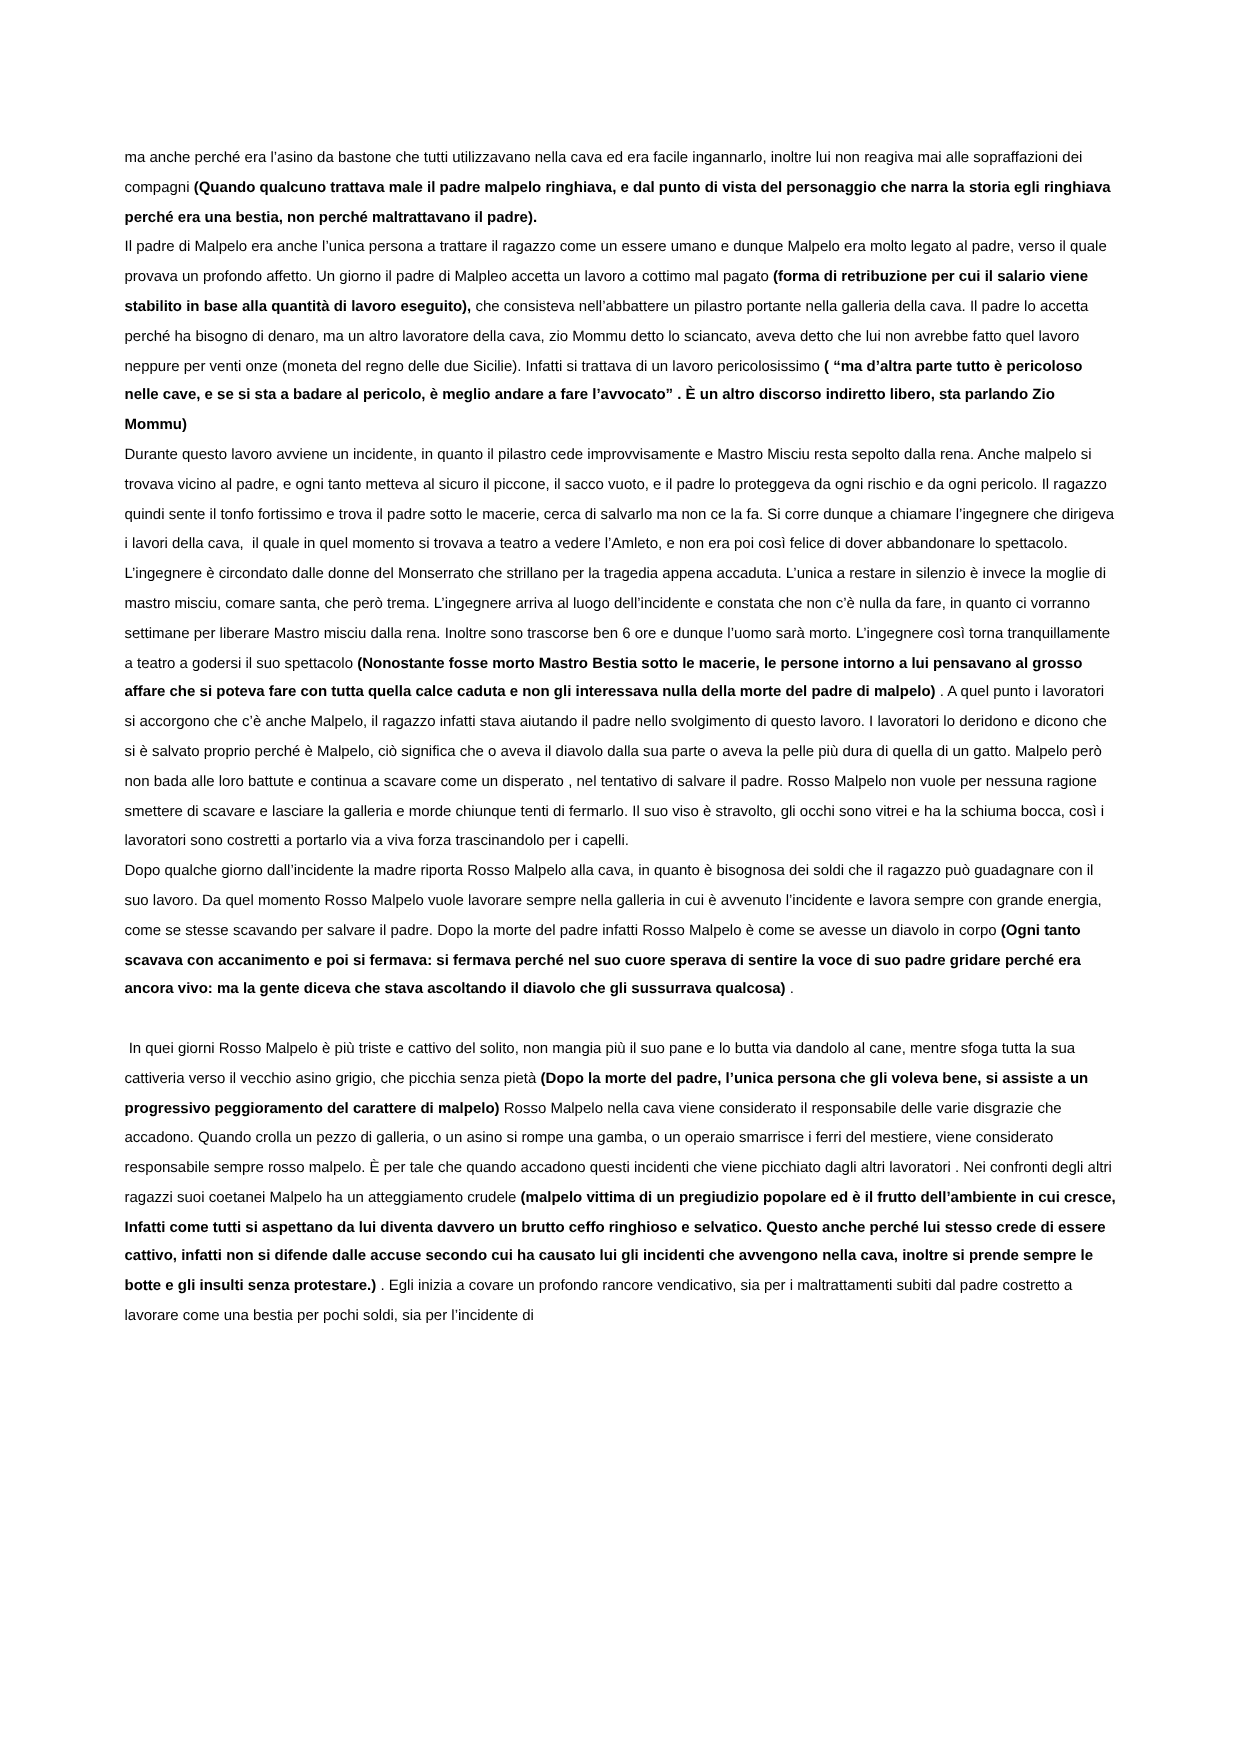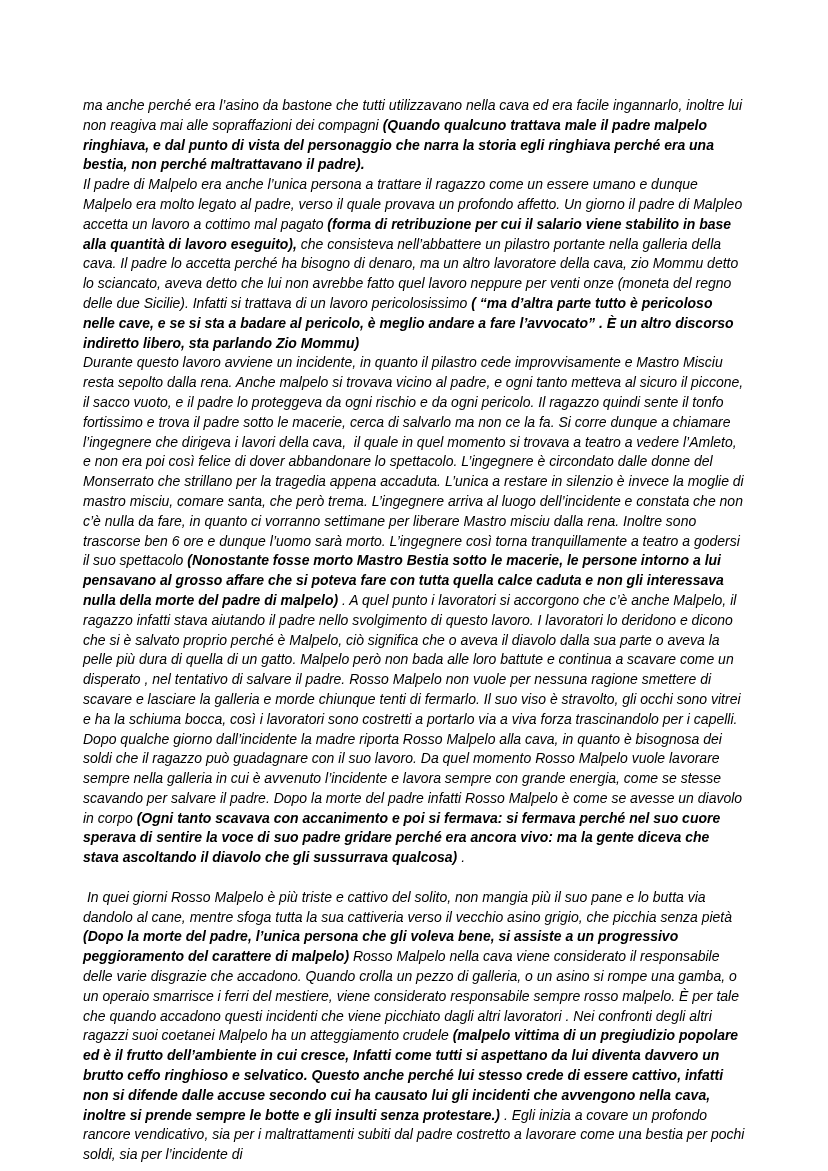--- a/index.html
+++ b/index.html
@@ -12,26 +12,25 @@
     color: #000000;
   }
   .page {
     width: 828px;
     min-height: 1171px;
     background: #ffffff;
     padding: 96px 82px 30px 83px;
   }
   .doc-body { width: 663px; }
   .para {
-    font-size: 14px;
+    font-size: 10px;
     line-height: 19.8px;
     text-align: left;
     white-space: pre-wrap;
     color: #000000;
-    font-style: italic;
   }
   .para .bold { font-weight: 700; }
   .blank-line { height: 19.8px; }
 </style>
 </head>
 <body>
 
 <div class="page">
   <div class="doc-body">
       <p class="para"><span>ma anche perché era l’asino da bastone che tutti utilizzavano nella cava ed era facile ingannarlo, inoltre lui non reagiva mai alle sopraffazioni dei compagni </span><span class="bold">(Quando qualcuno trattava male il padre malpelo ringhiava, e dal punto di vista del personaggio che narra la storia egli ringhiava perché era una bestia, non perché maltrattavano il padre).</span></p>

